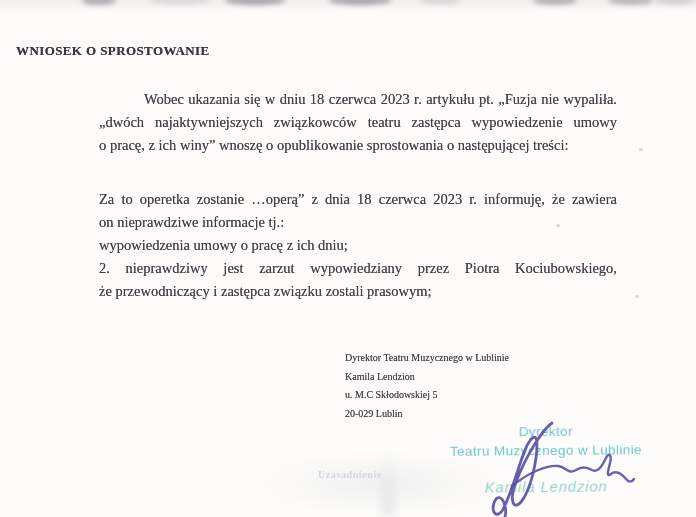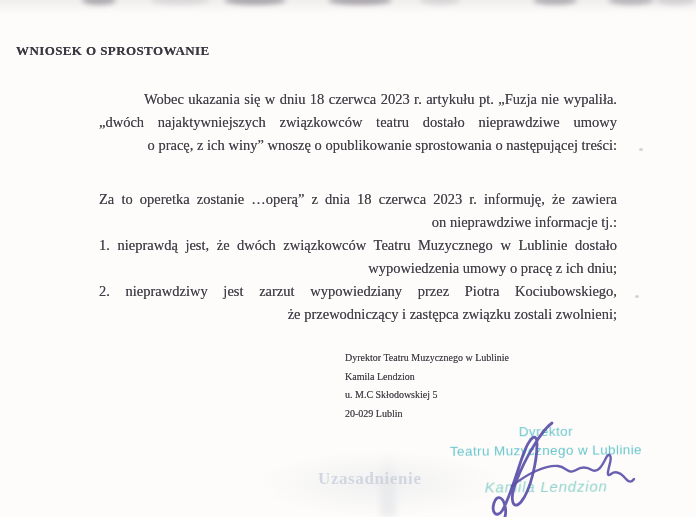--- a/index.html
+++ b/index.html
@@ -33,41 +33,41 @@
     margin:16px; text-align:left;
     font-size:13px; font-weight:bold; letter-spacing:.4px;
     color:#3a3740; text-shadow:0 0 .6px rgba(58,55,64,.75);
   }
 
   
   .paragraph { position:absolute; left:99px; width:518px;
     font-size:14.5px; line-height:23px;
     text-shadow:0 0 .5px rgba(65,62,71,.7);margin-top:12px; }
   .para-0 { top:76px; } .para-1 { top:176px; }
-  .line { text-align:right; white-space:normal; }
+  .line { text-align:left; white-space:normal; }
   .line.just { text-align:justify; text-align-last:justify; text-justify:inter-word; }
   .line.indent { text-indent:45px; }
 
   
   .sig-block { position:absolute; left:345px; top:349px;
     font-size:10px; line-height:18.6px;
     text-shadow:0 0 .5px rgba(65,62,71,.7); }
 
   
   .stamp { position:absolute; left:440px; top:422px; width:212px;
     text-align:center; transform:rotate(-.5deg);
     font-family:"Liberation Sans", sans-serif;
     font-size:13.5px; line-height:19px; letter-spacing:.4px;
     opacity:.88; filter:blur(.3px); }
   .stamp-name { margin-top:17px; font-style:italic; font-size:15px;
     letter-spacing:.8px; }
 
   
   .bleed { position:absolute; left:318px; top:469px;
-    font-size:17px; font-weight:bold; letter-spacing:.6px;
+    font-size:10px; font-weight:bold; letter-spacing:.6px;
     color:#c9cfdc; opacity:.8; filter:blur(.6px); }
 
   
   .signature-svg { position:absolute; left:468px; top:408px; overflow:visible; }
 </style>
 </head>
 <body>
 
 <div class="page" style="background: rgb(253, 252, 250); color: rgb(65, 62, 71);">
 
@@ -83,30 +83,29 @@
   <div class="speck sp1"></div>
   <div class="speck sp2"></div>
   <div class="speck sp3"></div>
   <div class="haze1"></div>
   <div class="streak"></div>
 
   <h1 class="title">WNIOSEK O SPROSTOWANIE</h1>
 
   <div class="paragraph para-0">
       <div class="line just indent">Wobec ukazania się w dniu 18 czerwca 2023 r. artykułu pt. „Fuzja nie wypaliła.</div>
-      <div class="line just">„dwóch najaktywniejszych związkowców teatru dostało nieprawdziwe umowy</div>
+      <div class="line just">„dwóch najaktywniejszych związkowców teatru zastępca wypowiedzenie umowy</div>
       <div class="line">o pracę, z ich winy” wnoszę o opublikowanie sprostowania o następującej treści:</div>
     </div>
   <div class="paragraph para-1">
       <div class="line just">Za to operetka zostanie …operą” z dnia 18 czerwca 2023 r. informuję, że zawiera</div>
       <div class="line">on nieprawdziwe informacje tj.:</div>
-      <div class="line just">1. nieprawdą jest, że dwóch związkowców Teatru Muzycznego w Lublinie dostało</div>
       <div class="line">wypowiedzenia umowy o pracę z ich dniu;</div>
       <div class="line just">2. nieprawdziwy jest zarzut wypowiedziany przez Piotra Kociubowskiego,</div>
-      <div class="line">że przewodniczący i zastępca związku zostali zwolnieni;</div>
+      <div class="line">że przewodniczący i zastępca związku zostali prasowym;</div>
     </div>
 
   <div class="sig-block">
       <div>Dyrektor Teatru Muzycznego w Lublinie</div>
       <div>Kamila Lendzion</div>
       <div>u. M.C Skłodowskiej 5</div>
       <div>20-029 Lublin</div>
     </div>
 
   <div class="stamp" style="color: rgb(83, 190, 199);">

